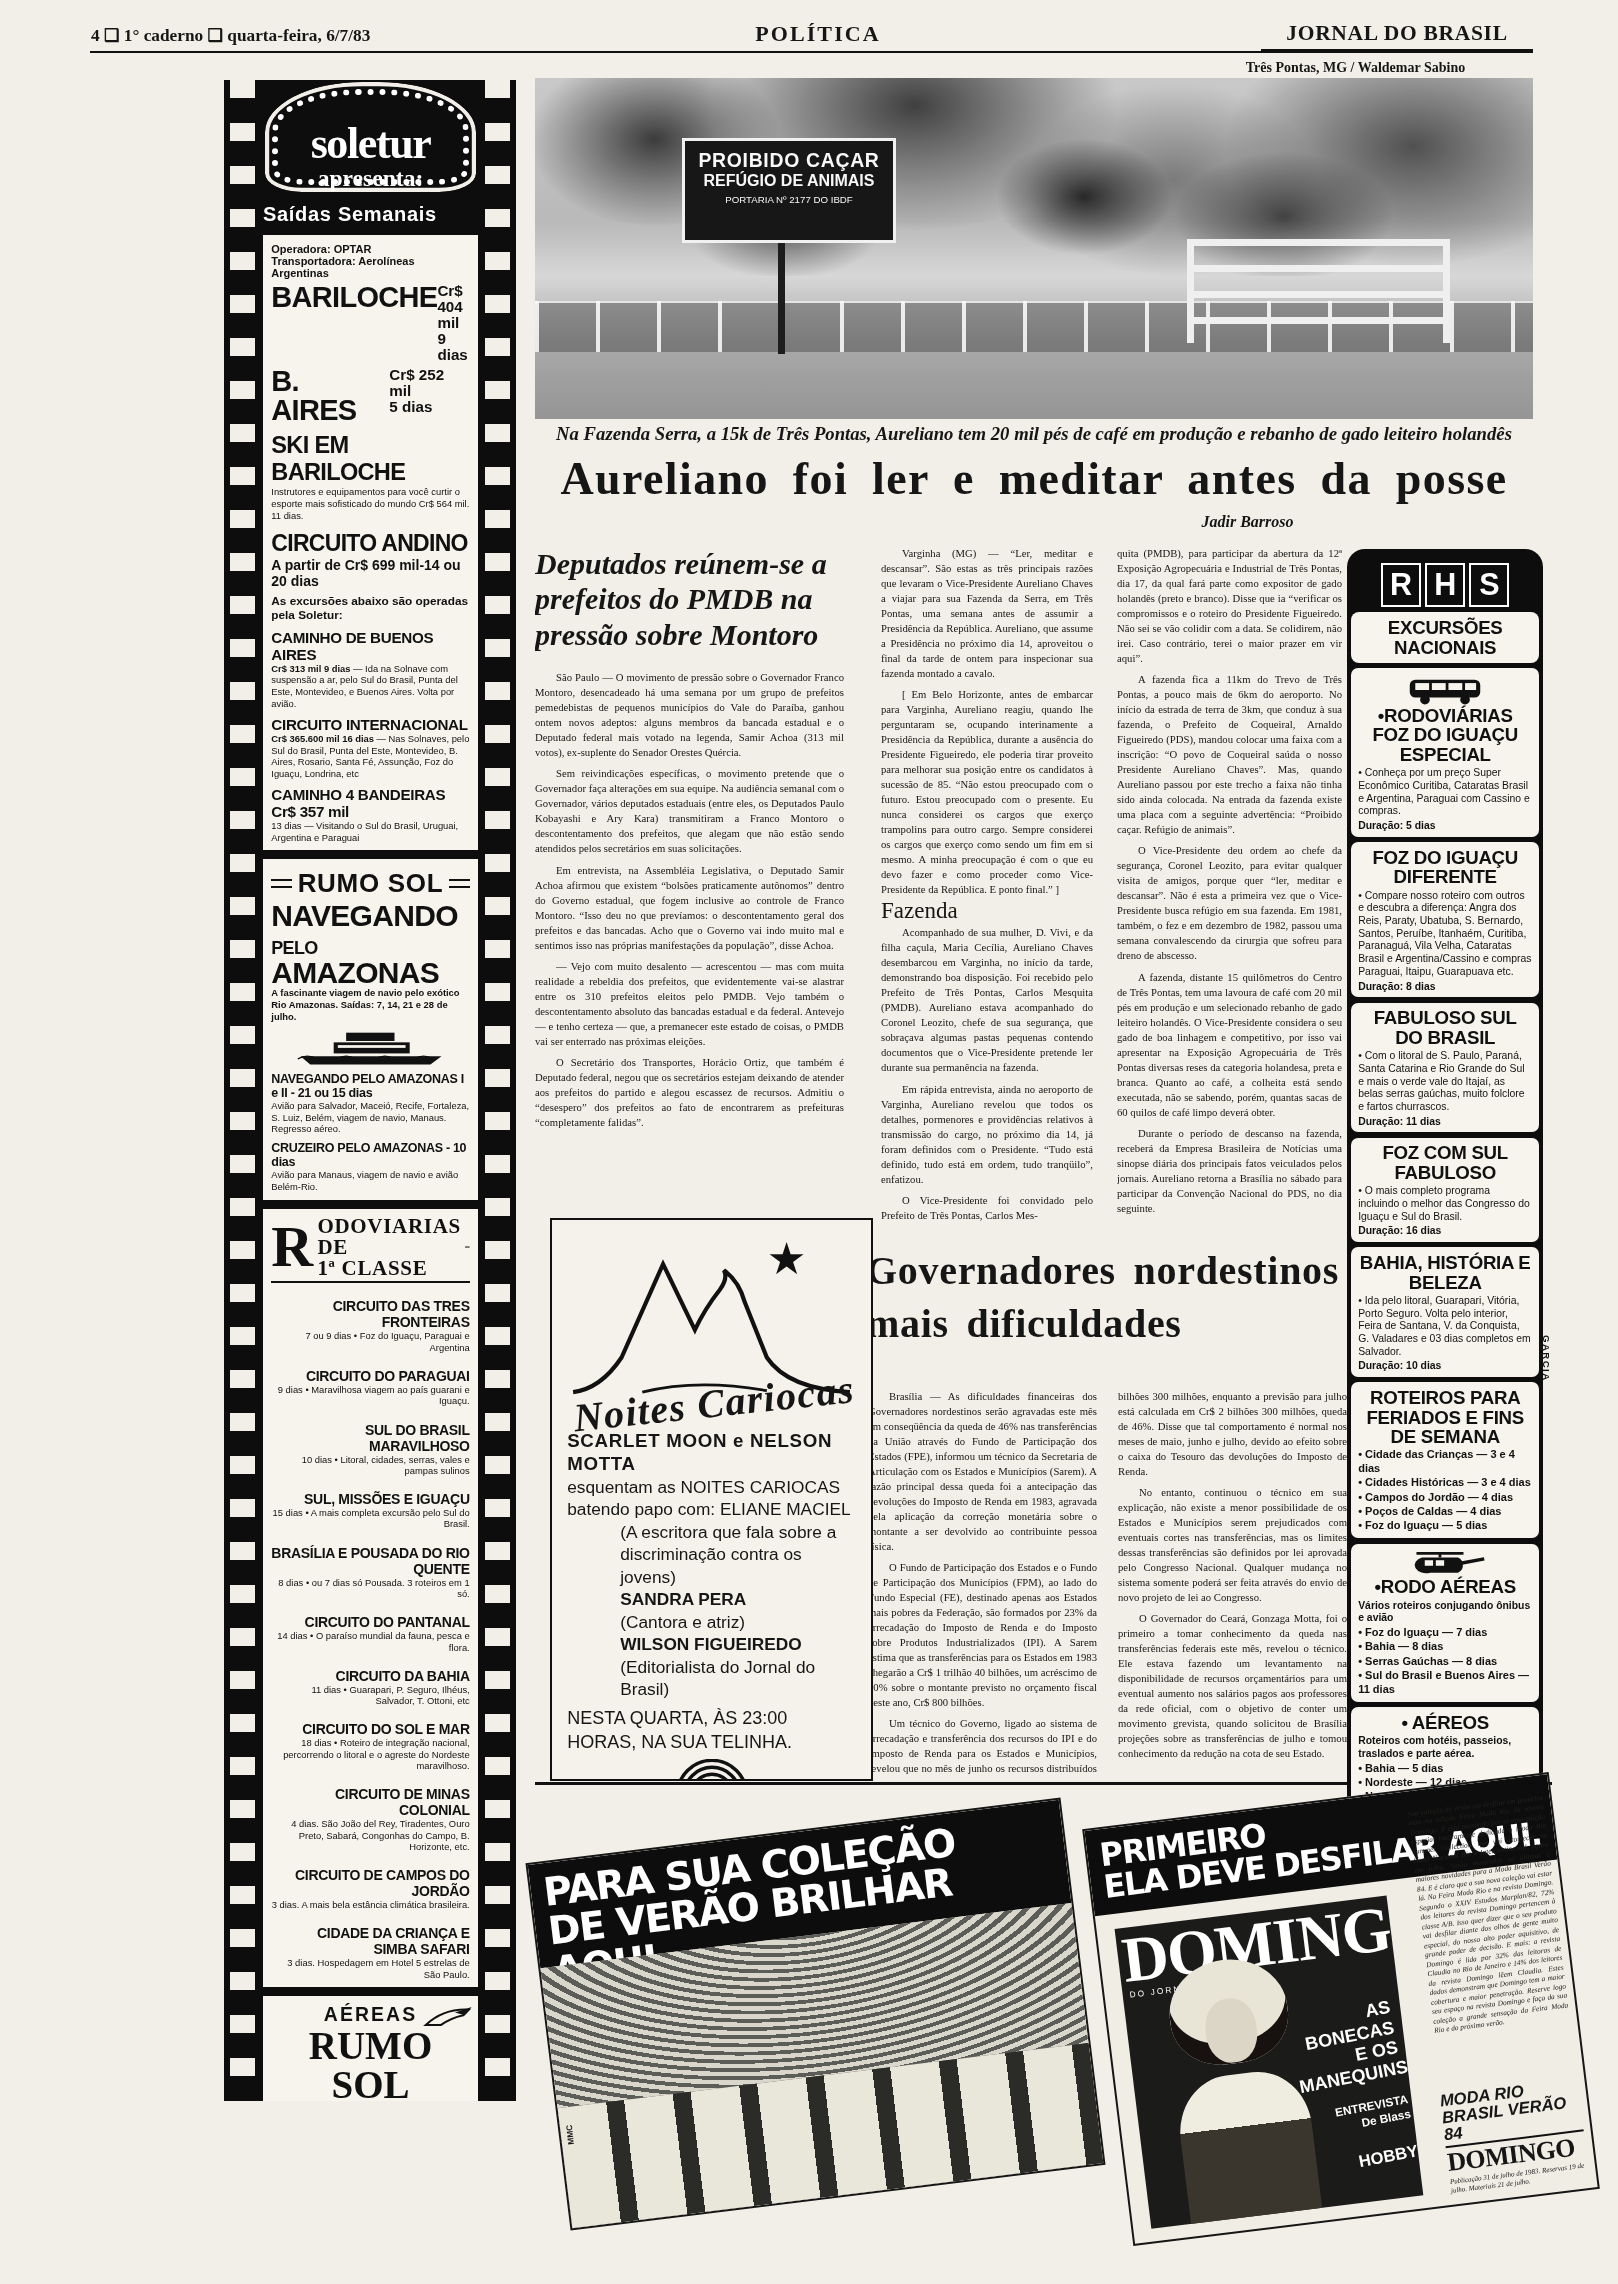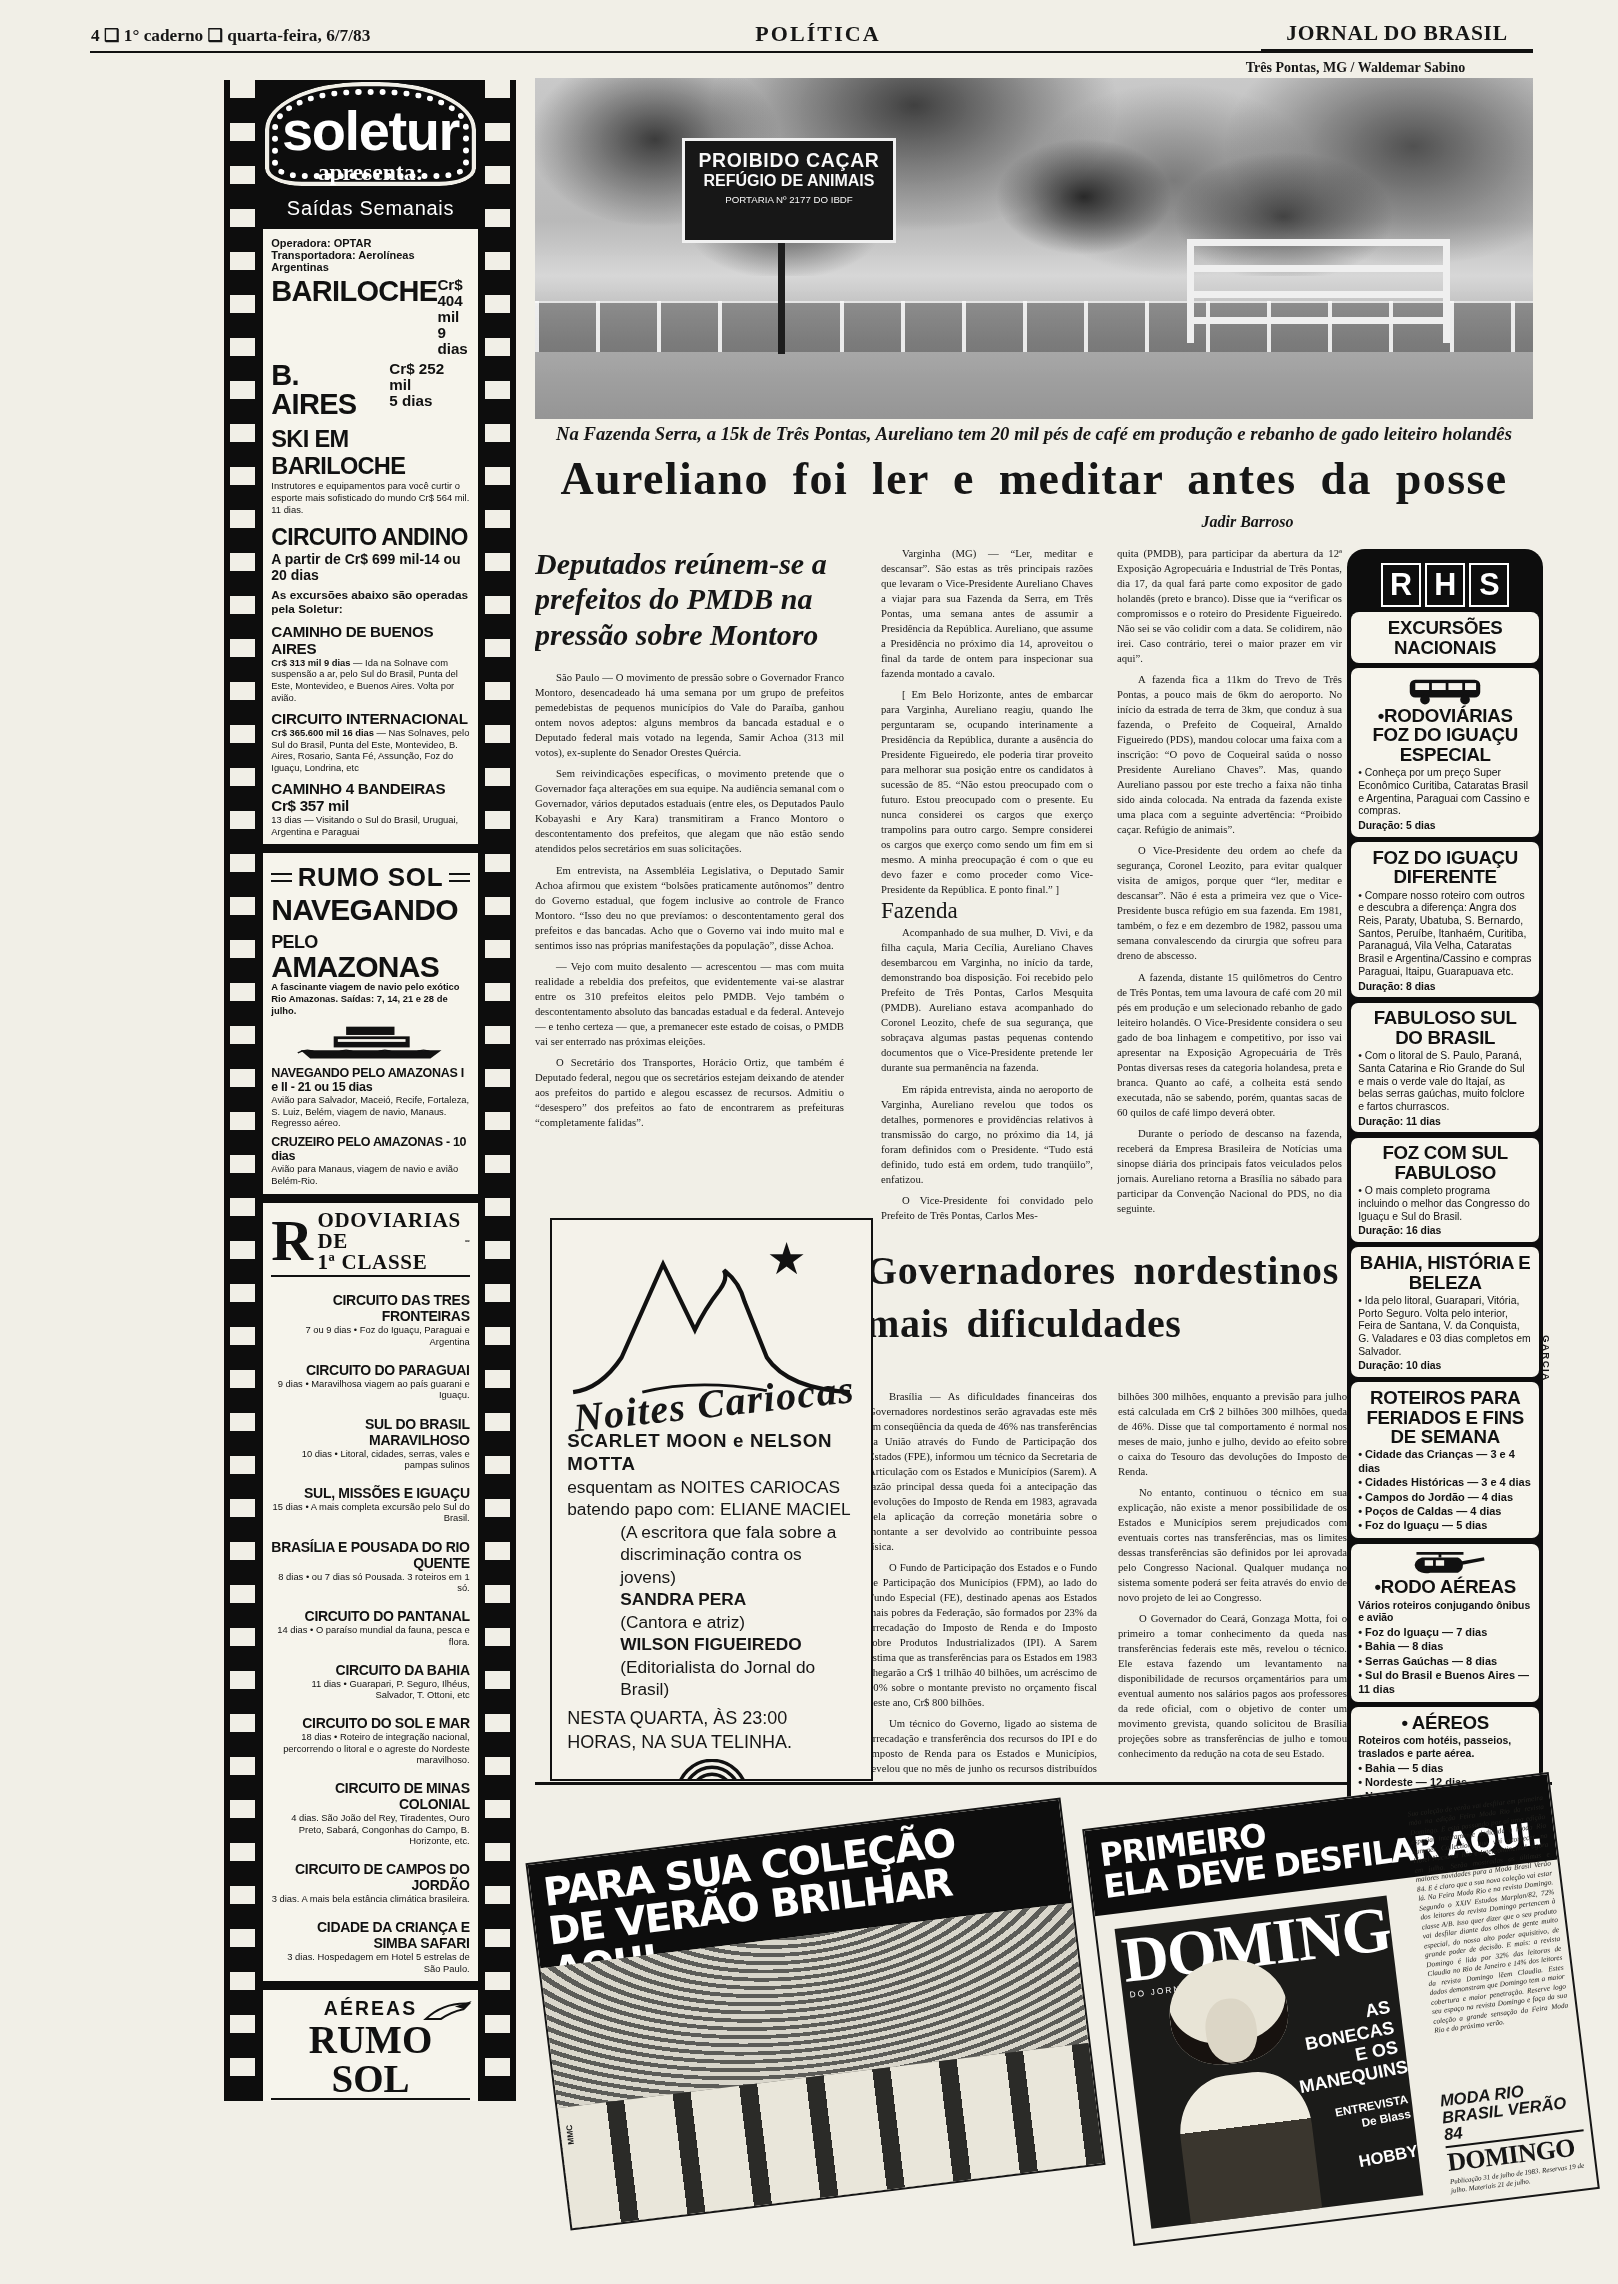--- a/index.html
+++ b/index.html
@@ -75,23 +75,23 @@
 
   
   .film{left:224px;top:80px;width:292px;height:2021px;background:#0d0d0d;overflow:hidden}
   .sprockets{position:absolute;top:0;width:25px;height:100%;
     background:repeating-linear-gradient(180deg,#f1efe7 0 18px,#0d0d0d 18px 43px)}
   .spl{left:6.2px}.spr{right:6.2px}
   .film-inner{position:absolute;left:39px;top:0;width:215px;height:100%;display:flex;flex-direction:column;gap:9px}
   .marquee{height:150px;background:#0d0d0d;border:2.8px solid #0d0d0d;border-radius:46% 46% 18% 18%;
     box-shadow:0 0 0 4.2px #f1efe7 inset;position:relative;color:#fff;text-align:center}
   .marquee .ring{position:absolute;inset:7px;border:6.2px dotted #fff;border-radius:44% 44% 16% 16%}
-  .soletur{font-family:Liberation Sans, sans-serif;font-weight:bold;font-size:56px;letter-spacing:-1.4px;margin-top:16px}
+  .soletur{font-family:Liberation Serif, serif;font-weight:bold;font-size:44px;letter-spacing:-1.4px;margin-top:36px}
   .apresenta{font-size:23.6px;font-weight:bold;margin-top:-4.2px}
-  .saidas{height:30.5px;color:#fff;text-align:center;font-size:20px;font-weight:normal;font-family:"Liberation Sans",sans-serif;letter-spacing:0.7px}
+  .saidas{height:30.5px;color:#fff;font-size:20px;font-weight:bold;font-family:"Liberation Sans",sans-serif;letter-spacing:0.7px}
   .panel{background:#f6f4ec;color:#111;padding:7px 8.3px;font-family:"Liberation Sans",sans-serif}
   .panel .op{font-size:11px;font-weight:bold;margin:0.7px 0}
   .dest{display:flex;justify-content:space-between;align-items:flex-start;margin-top:4.2px}
   .dest .nm{font-size:29px;font-weight:bold;letter-spacing:-0.7px;line-height:1}
   .dest .pr{font-size:15.2px;font-weight:bold;line-height:1.05;text-align:left}
   .ski-t{font-size:23.6px;font-weight:bold;margin-top:7px;letter-spacing:-0.7px}
   .small{font-size:9.4px;line-height:1.25}
   .and-t{font-size:23px;font-weight:bold;margin-top:8.3px;letter-spacing:-0.7px}
   .and-s{font-size:14px;font-weight:bold}
   .note{font-size:11.8px;font-weight:bold;margin-top:5.5px}

